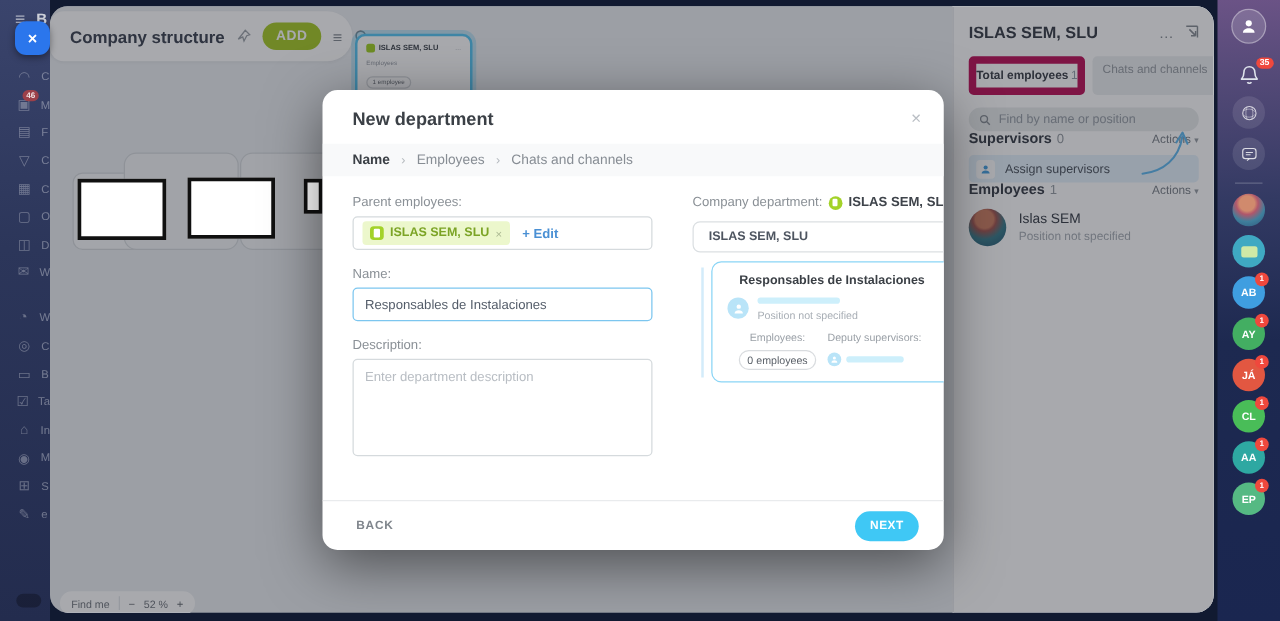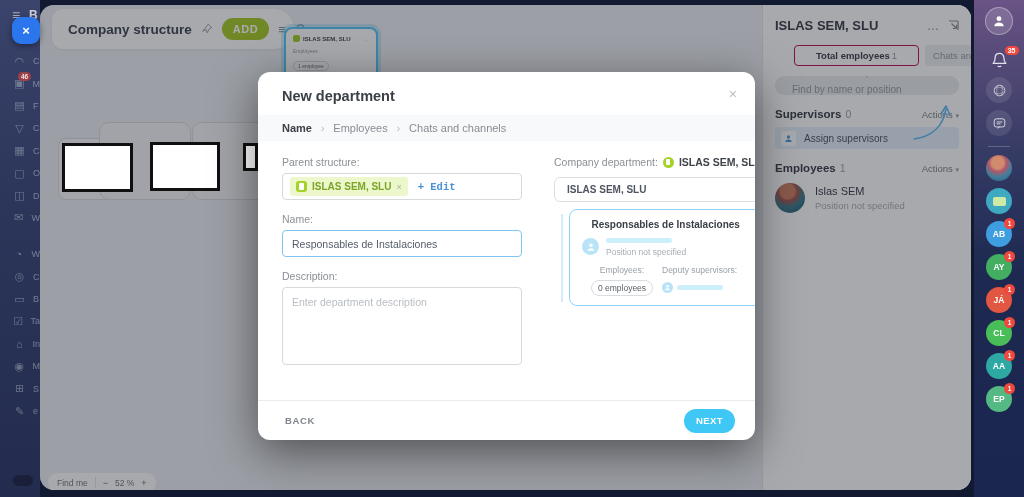--- a/index.html
+++ b/index.html
@@ -22,21 +22,21 @@
 
   
   .slider-x { position:absolute; left:12px; top:17px; width:28px; height:27px; border-radius:9px;
     background:#2b76ec; color:#fff; z-index:70; display:flex; align-items:center; justify-content:center;
     font-size:13px; font-weight:bold; box-shadow:0 2px 6px rgba(0,0,0,.4); cursor:pointer;}
 
   
   .sheet { position:absolute; left:40px; top:5px; width:931px; height:485px; background:#edf0f3;
     border-radius:14px; overflow:hidden; z-index:2;}
 
-  .toolbar { position:absolute; left:12px; top:4px; width:242px; height:40px; background:#fff;
+  .toolbar { position:absolute; left:0; top:4px; width:242px; height:40px; background:#fff;
     border-radius:12px 22px 22px 12px; display:flex; align-items:center; padding:0 12px 0 16px; gap:9px;
     box-shadow:0 1px 3px rgba(0,0,0,.06);}
   .page-title { font-size:13.5px; font-weight:bold; color:#424956; white-space:nowrap;}
   .pin-ico svg { display:block; }
   .add-btn { background:#a9cc2c; color:#fff; font-size:11px; font-weight:bold; letter-spacing:.5px;
     padding:5px 11px; border-radius:12px; cursor:pointer;}
   .tb-burger { color:#8a9096; font-size:13px; cursor:pointer;}
   .tb-search { cursor:pointer; display:flex;}
 
   
@@ -63,31 +63,31 @@
   .zb-btn { cursor:pointer; font-size:9px; color:#6b7076;}
 
   
   .panel { position:absolute; left:722px; top:0; width:209px; height:485px; background:#fff;
     border-left:1px solid #e5e7ea; z-index:4; padding:13px 12px; }
   .p-head { display:flex; align-items:center; }
   .p-title { font-size:13px; font-weight:bold; color:#3d434c; flex:1;}
   .p-dots { color:#8a9096; font-size:12px; margin-right:9px; cursor:pointer;}
   .p-dock { cursor:pointer; display:flex;}
   .p-tabs { display:flex; gap:6px; margin-top:12px;}
-  .chip-active { border:1px solid #be185d; border-radius:4px; background:#fff; padding:4px 21px;
-    font-size:9.5px; font-weight:bold; color:#40454d; cursor:pointer; white-space:nowrap;margin-left:19px;}
+  .chip-active { border:6px solid #be185d; border-radius:4px; background:#fff; padding:4px 0;
+    font-size:9.5px; font-weight:bold; color:#40454d; cursor:pointer; white-space:nowrap;}
   .chip-idle { border-radius:4px; background:#edeff1; padding:5px 8px; font-size:9.5px; color:#9aa0a6;
     cursor:pointer; white-space:nowrap;}
   .chip-count { color:#97a2ae; font-weight:normal; margin-left:2px;}
   .p-search { margin-top:10px; height:19px; background:#e9eced; border-radius:13px; display:flex;
-    align-items:center; gap:6px; padding:0 8px;flex-direction:column;}
+    align-items:center; gap:6px; padding:0 8px;}
   .p-search input { border:none; outline:none; background:transparent; font-size:10px; color:#5a6068;
     width:150px; font-family:inherit;}
   .p-search input::placeholder { color:#9aa1a8;}
-  .sec-head { display:flex; align-items:baseline; margin-top:13px;justify-content:flex-end;}
+  .sec-head { display:flex; align-items:baseline; justify-content:flex-end;}
   .sec-title { font-size:11.5px; font-weight:bold; color:#3d434c;}
   .sec-count { font-size:10.5px; color:#9aa0a6; margin-left:4px; flex:1;}
   .sec-actions { font-size:9.5px; color:#7f858c; cursor:pointer;}
   .sec-caret { font-size:7px; color:#9aa0a6;}
   .assign-row { margin-top:7px; height:22px; background:#e7f3fc; border-radius:4px; display:flex;
     align-items:center; gap:8px; padding:0 6px; cursor:pointer;}
   .assign-ico { width:15px; height:15px; background:#fff; border-radius:3px; display:flex;
     align-items:center; justify-content:center;}
   .assign-lbl { font-size:10px; color:#525a64;}
   .doodle { position:absolute; right:18px; top:98px; z-index:6;}
@@ -119,21 +119,21 @@
   .f-label { font-size:10.5px; color:#8a9096; margin-bottom:5px;}
   .parent-field { height:27px; border:1px solid #d5dadd; border-radius:4px; display:flex;
     align-items:center; gap:10px; padding:0 7px; margin-bottom:13px;}
   .tag { background:#ecf7cc; border-radius:3px; height:19px; display:flex; align-items:center;
     gap:5px; padding:0 6px;}
   .tag-ico { width:11px; height:11px; border-radius:3px; background:#a3d229; position:relative; flex:none;}
   .tag-ico::after { content:""; position:absolute; left:3px; top:2px; width:5px; height:7px;
     background:#fff; border-radius:1px;}
   .tag-txt { font-size:10px; font-weight:bold; color:#7ca426; white-space:nowrap;}
   .tag-x { font-size:9px; color:#a9b690; cursor:pointer;}
-  .edit-link { font-size:10.5px; font-weight:bold; color:#4a90d4; cursor:pointer; white-space:nowrap;font-family:Liberation Mono, monospace;}
+  .edit-link { font-size:10.5px; font-weight:bold; color:#4a90d4; cursor:pointer; white-space:nowrap;}
   .name-input { width:100%; height:27px; border:1.5px solid #7cc6ef; border-radius:4px; padding:0 9px;
     font-size:10.5px; color:#535c69; outline:none; font-family:inherit; margin-bottom:13px;}
   .desc-box { width:100%; height:78px; border:1px solid #d5dadd; border-radius:4px; padding:8px 9px;
     font-size:10.5px; color:#535c69; resize:none; outline:none; font-family:inherit;}
   .desc-box::placeholder { color:#b8bdc3;}
   .col-right { flex:1; position:relative;text-align:center;}
   .cd-row { display:flex; align-items:center; gap:5px; font-size:10.5px;}
   .cd-label { color:#8a9096; white-space:nowrap;}
   .cd-ico { width:11px; height:11px; border-radius:50%; background:#a3d229; position:relative; flex:none;}
   .cd-ico::after { content:""; position:absolute; left:3.5px; top:2.5px; width:4px; height:6px;
@@ -386,21 +386,21 @@
     </div>
     <div class="m-steps">
       <span class="st-active">Name</span>
       <span class="st-chev">›</span>
       <span class="st-idle">Employees</span>
       <span class="st-chev">›</span>
       <span class="st-idle">Chats and channels</span>
     </div>
     <div class="m-body">
       <div class="col-left">
-        <div class="f-label">Parent structure:</div>
+        <div class="f-label">Parent employees:</div>
         <div class="parent-field">
           <span class="tag">
             <span class="tag-ico"></span>
             <span class="tag-txt">ISLAS SEM, SLU</span>
             <span class="tag-x">×</span>
           </span>
           <span class="edit-link">+ Edit</span>
         </div>
         <div class="f-label">Name:</div>
         <input class="name-input" value="Responsables de Instalaciones" style="">

